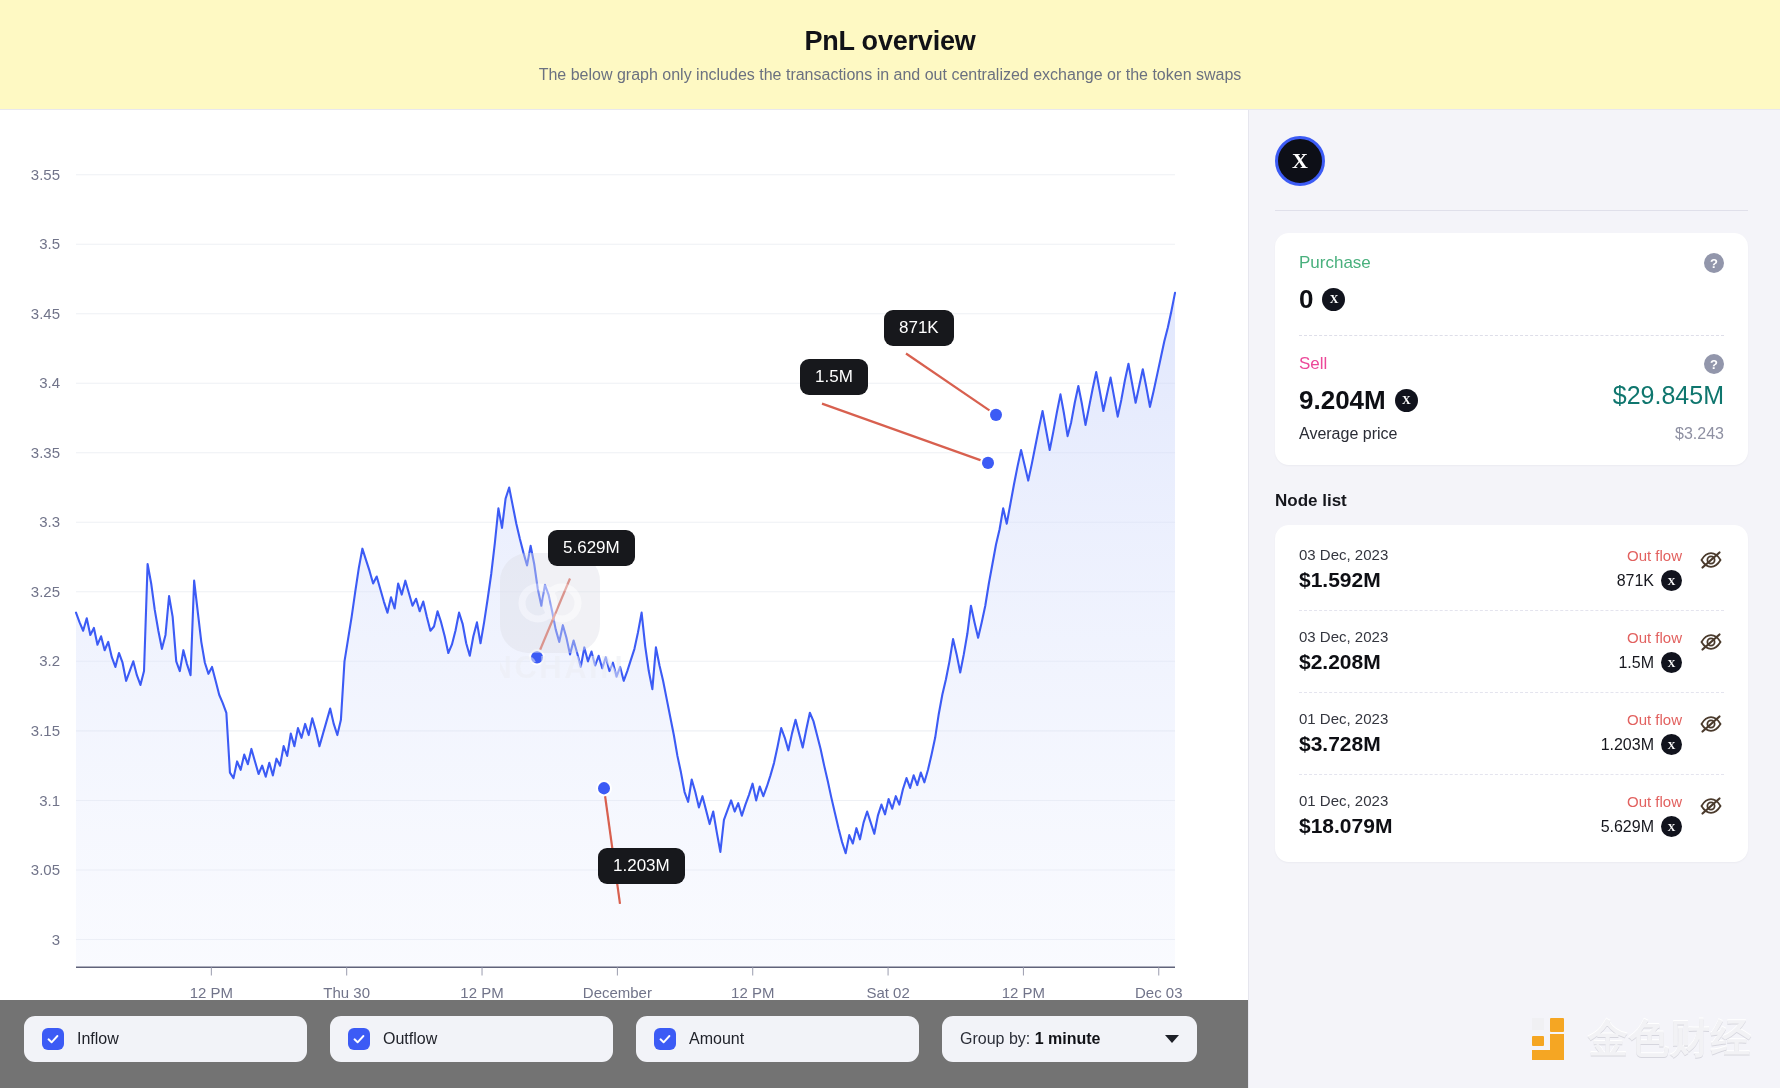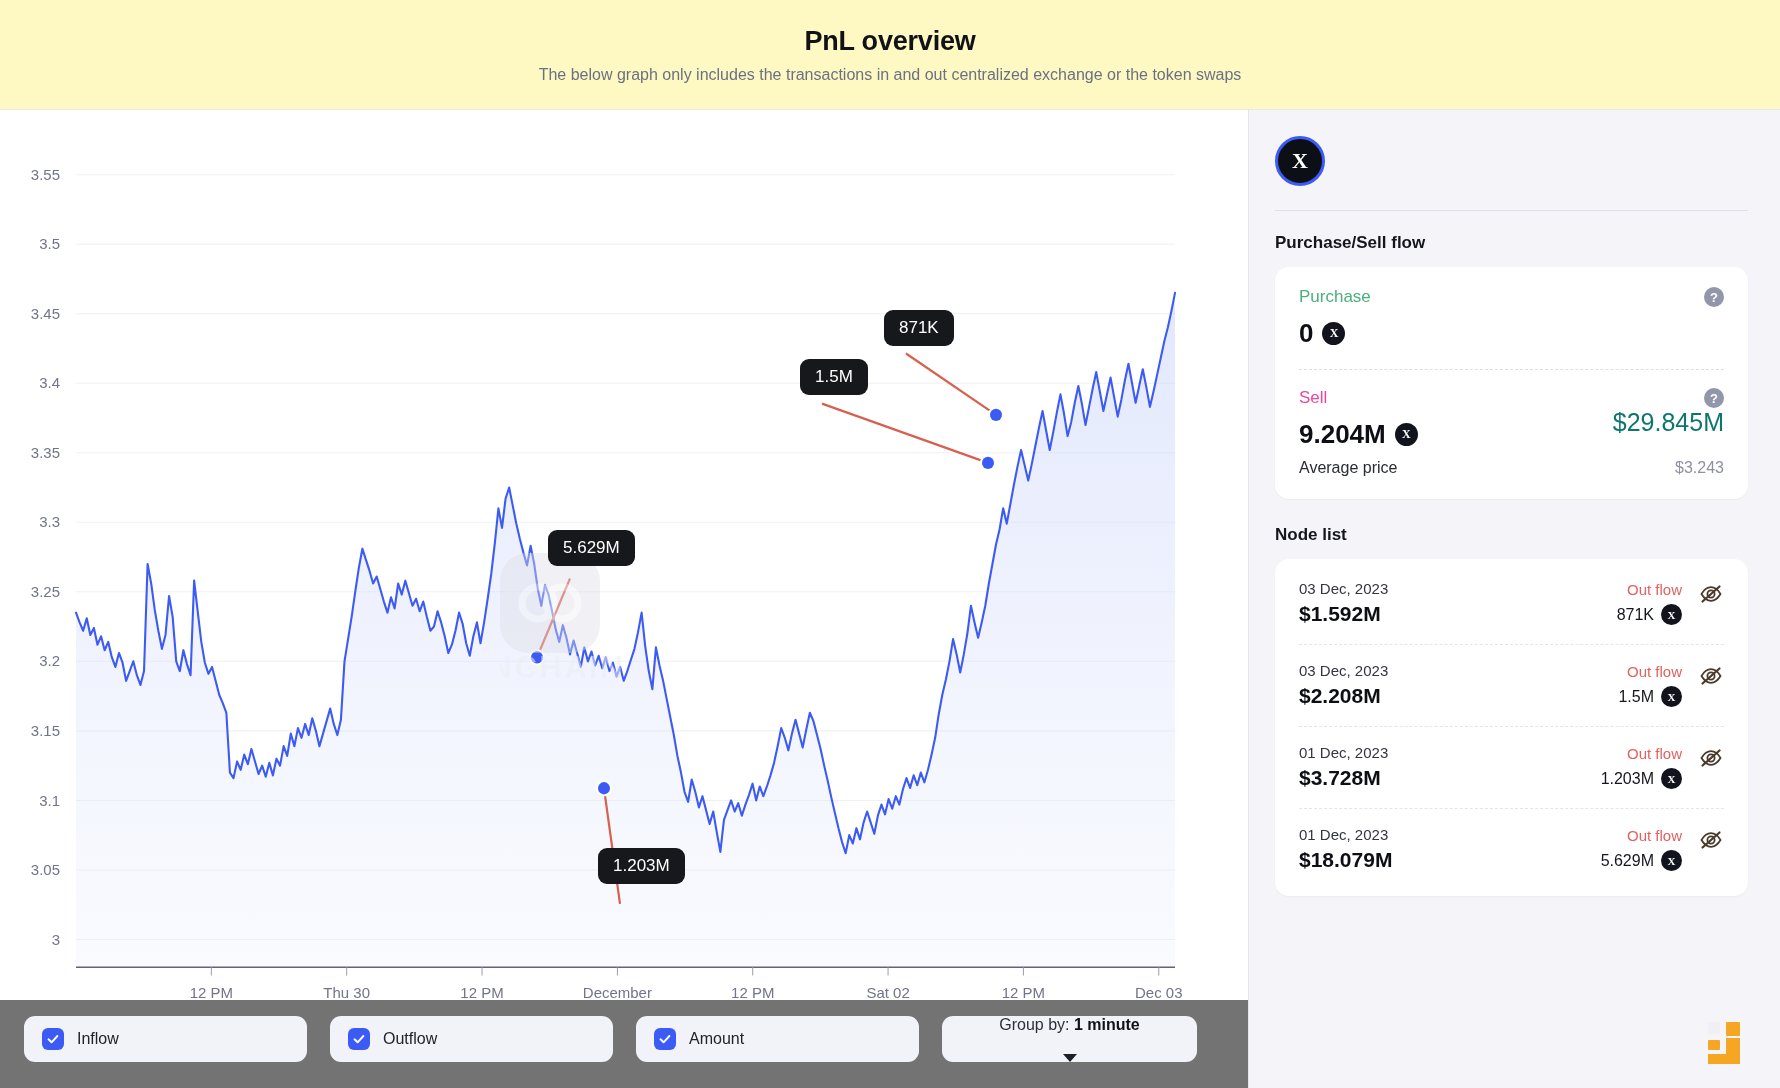--- a/index.html
+++ b/index.html
@@ -72,21 +72,21 @@
     cursor: pointer; user-select: none;
   }
   .ctrl.cb { width: 283px; }
   .checkbox {
     width: 22px; height: 22px; border-radius: 6px;
     background: #3c5bf5;
     display: flex; align-items: center; justify-content: center;
     flex: 0 0 22px;
   }
   .checkbox svg { display: block; }
-  .ctrl.group { width: 255px; justify-content: space-between; padding: 0 18px; flex-direction: column; }
+  .ctrl.group { width: 255px; justify-content: space-between; padding: 0 18px; }
   .group-txt { font-size: 16px; color: #2c2f39; }
   .group-txt b { font-weight: 700; color: #111217; }
   .caret { width: 0; height: 0; border-left: 7px solid transparent; border-right: 7px solid transparent; border-top: 8px solid #1d1f27; }
 
   
   .right {
     flex: 1; background: #f4f4f9;
     border-left: 1px solid #e6e6ee;
     padding: 26px 32px 0 26px;
     position: relative;
@@ -125,21 +125,21 @@
     margin-top: 11px;
   }
   .coin {
     width: 23px; height: 23px; border-radius: 50%;
     background: #11131d; color: #fff;
     display: flex; align-items: center; justify-content: center;
     font-size: 12px; font-weight: 600; font-family: "Liberation Serif", serif;
     flex: 0 0 23px;
   }
   .coin.sm { width: 21px; height: 21px; flex: 0 0 21px; font-size: 11px; }
-  .flow-line { display: flex; align-items: flex-start; justify-content: space-between; }
+  .flow-line { display: flex; align-items: center; justify-content: space-between; }
   .usd { font-size: 25px; color: #0f766e; font-weight: 400; }
   .avg-row { display: flex; justify-content: space-between; align-items: center; margin-top: 9px; }
   .avg-lbl { font-size: 16px; color: #2a2c35; }
   .avg-val { font-size: 16px; color: #8e90a2; }
   .divider-dash { height: 1px; border-top: 1px dashed #dedee9; margin: 20px 0 18px; }
 
   
   .node-card { background: #fff; border-radius: 14px; padding: 4px 24px 6px; box-shadow: 0 1px 2px rgba(20,20,40,.04); }
   .node-row { display: flex; align-items: center; justify-content: space-between; padding: 17px 0 18px; border-bottom: 1px dashed #e4e4ee; }
   .node-row:last-child { border-bottom: none; }
@@ -302,21 +302,20 @@
       </div>
     </div>
 
     <div class="right">
 
       <div class="token-logo">
         <span>X</span>
       </div>
       <div class="hr"></div>
 
-      <div class="sect-title">Purchase/Sell flow</div>
 
       <div class="card">
         <div class="flow-row-head">
           <span class="lab-purchase">Purchase</span>
           <span class="qmark">?</span>
         </div>
         <div class="bigval">
           <span>0</span>
           <span class="coin">X</span>
         </div>
@@ -426,17 +425,18 @@
         </div>
 
       <div class="brand">
         <svg class="brand-mark" viewBox="0 0 46 46">
           <rect x="2" y="2" width="12" height="12" rx="1.5" fill="#f5a623" opacity="0"></rect>
           <path d="M2 2 h12 v12 h-12 Z" fill="#f0f0f3"></path>
           <rect x="20" y="2" width="14" height="14" rx="1" fill="#f5a623"></rect>
           <rect x="2" y="20" width="12" height="10" rx="1" fill="#f5a623"></rect>
           <path d="M20 18 h14 v26 h-32 v-10 h18 Z" fill="#f5a623"></path>
         </svg>
+        <span class="brand-txt">金色财经</span>
       </div>
 
     </div>
   </div>
 </div>
 
 </body></html>

